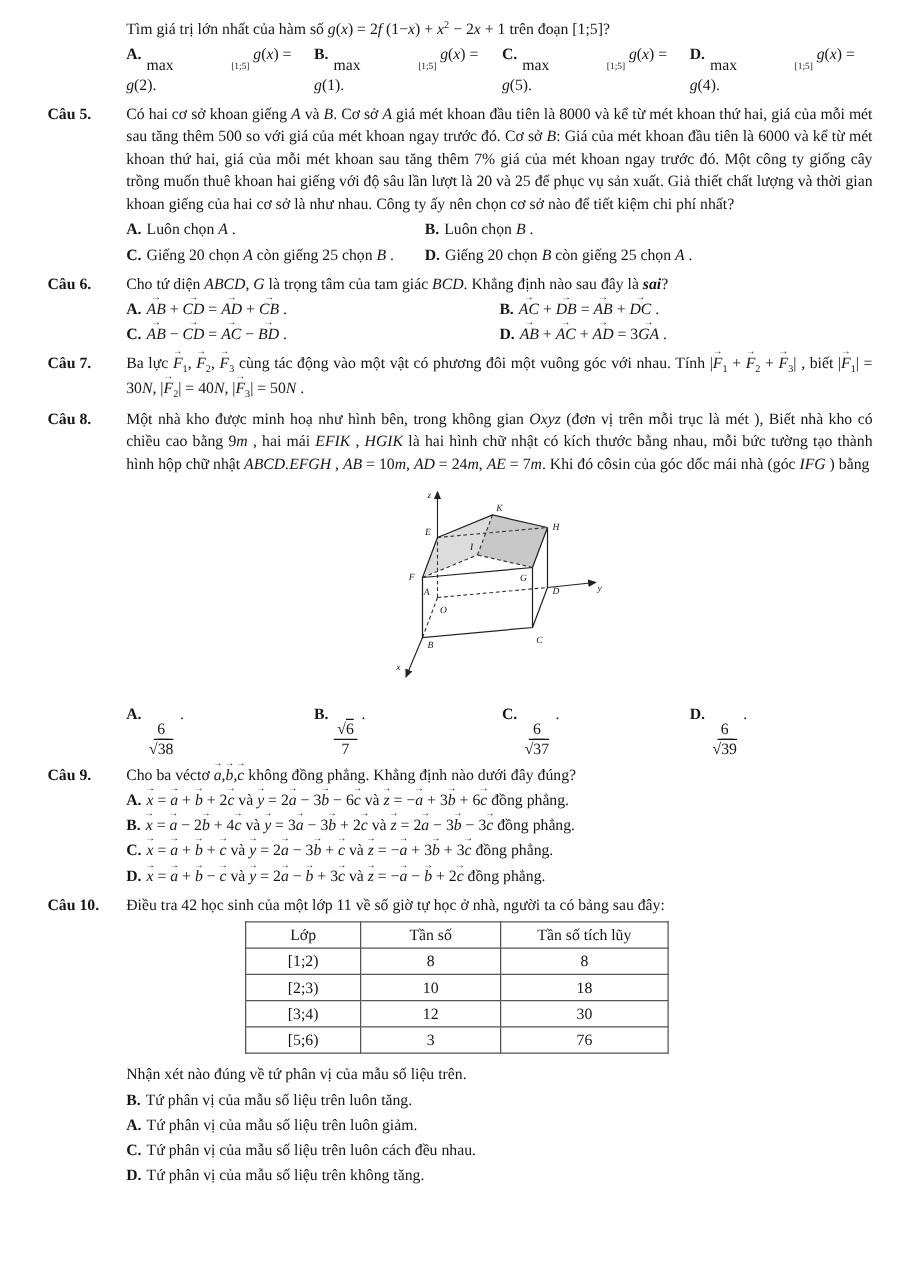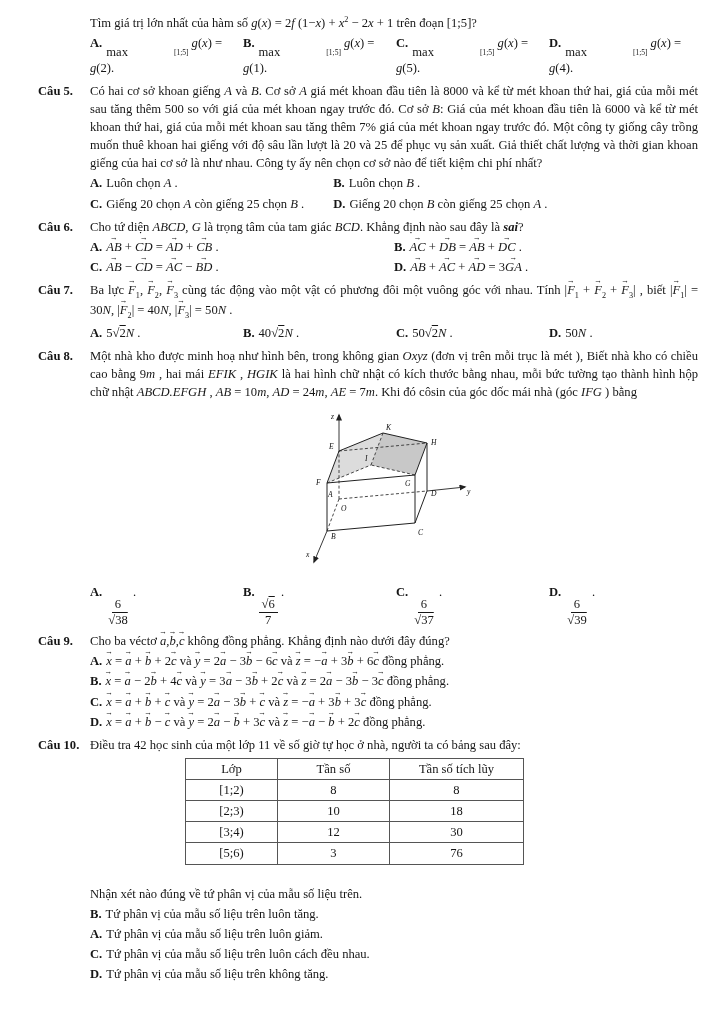--- a/index.html
+++ b/index.html
@@ -3,21 +3,21 @@
 <meta charset="utf-8">
 <style>
   * { margin:0; padding:0; box-sizing:border-box; }
   html, body { background:#ffffff; }
   body {
     width:724px; min-height:1024px;
     font-family:"Liberation Serif", serif;
     font-size:12.6px; line-height:1.44; color:#161616;
     padding:14px 26px 16px 38px;
   }
-  .q { display:flex; margin-bottom:4px; }
+  .q { display:flex; margin-bottom:4px;gap:11px; }
   .q-label { flex:0 0 52px; font-weight:bold; }
   .q-body { flex:1; min-width:0; }
   .q-text { text-align:justify; }
   .opts { margin-top:1px; }
   .cols-4 { display:grid; grid-template-columns:repeat(4,1fr); column-gap:4px; }
   .cols-2a { display:grid; grid-template-columns:40% 60%; }
   .cols-2b { display:grid; grid-template-columns:50% 50%; }
   .list .opt { display:block; }
   .opt { padding:1px 0; }
   .letter { font-weight:bold; margin-right:4px; }
@@ -35,21 +35,21 @@
   .frac { display:inline-flex; flex-direction:column; align-items:center;
     vertical-align:-0.95em; line-height:1.15; }
   .frac .fn { border-bottom:1px solid #161616; padding:0 3px; }
   .frac .fd { padding:0 2px; }
   .boldital { font-weight:bold; font-style:italic; }
   
   .diagram { margin:6px 0 10px 205px; }
   .dlabels text { font-size:7.6px; font-style:italic; fill:#111;
     font-family:"Liberation Serif", serif; }
   
-  .freq-table { border-collapse:collapse; margin:4px 0 20px 95px; }
+  .freq-table { border-collapse:collapse; margin:4px 0 7px 95px; }
   .freq-table td, .freq-table th { border:1px solid #555; padding:1px 10px;
     text-align:center; font-weight:normal; }
   .freq-table .c1 { width:92px; }
   .freq-table .c2 { width:112px; }
   .freq-table .c3 { width:134px; }
   .note { margin-top:2px; }
 </style>
 </head>
 <body>
 
@@ -101,26 +101,20 @@
       <div class="opt"><b class="letter">C.</b><span><span class="vec">AB</span> − <span class="vec">CD</span> = <span class="vec">AC</span> − <span class="vec">BD</span> .</span></div>
       <div class="opt"><b class="letter">D.</b><span><span class="vec">AB</span> + <span class="vec">AC</span> + <span class="vec">AD</span> = 3<span class="vec">GA</span> .</span></div>
     </div>
   </div>
 </section>
 
 <section class="q">
   <div class="q-label">Câu 7.</div>
   <div class="q-body">
     <p class="q-text">Ba lực <span class="vec">F</span><sub>1</sub>, <span class="vec">F</span><sub>2</sub>, <span class="vec">F</span><sub>3</sub> cùng tác động vào một vật có phương đôi một vuông góc với nhau. Tính |<span class="vec">F</span><sub>1</sub> + <span class="vec">F</span><sub>2</sub> + <span class="vec">F</span><sub>3</sub>| , biết |<span class="vec">F</span><sub>1</sub>| = 30<i>N</i>, |<span class="vec">F</span><sub>2</sub>| = 40<i>N</i>, |<span class="vec">F</span><sub>3</sub>| = 50<i>N</i> .</p>
-    <div class="opts cols-4">
-      <div class="opt"><b class="letter">A.</b><span>5√<span class="ol">2</span><i>N</i> .</span></div>
-      <div class="opt"><b class="letter">B.</b><span>40√<span class="ol">2</span><i>N</i> .</span></div>
-      <div class="opt"><b class="letter">C.</b><span>50√<span class="ol">2</span><i>N</i> .</span></div>
-      <div class="opt"><b class="letter">D.</b><span>50<i>N</i> .</span></div>
-    </div>
   </div>
 </section>
 
 <section class="q">
   <div class="q-label">Câu 8.</div>
   <div class="q-body">
     <p class="q-text">Một nhà kho được minh hoạ như hình bên, trong không gian <i>Oxyz</i> (đơn vị trên mỗi trục là mét ), Biết nhà kho có chiều cao bằng 9<i>m</i> , hai mái <i>EFIK</i> , <i>HGIK</i> là hai hình chữ nhật có kích thước bằng nhau, mỗi bức tường tạo thành hình hộp chữ nhật <i>ABCD.EFGH</i> , <i>AB</i> = 10<i>m</i>, <i>AD</i> = 24<i>m</i>, <i>AE</i> = 7<i>m</i>. Khi đó côsin của góc dốc mái nhà (góc <i>IFG</i> ) bằng</p>
 
     <div class="diagram">
       <svg width="186" height="160" viewBox="0 0 186 160">

